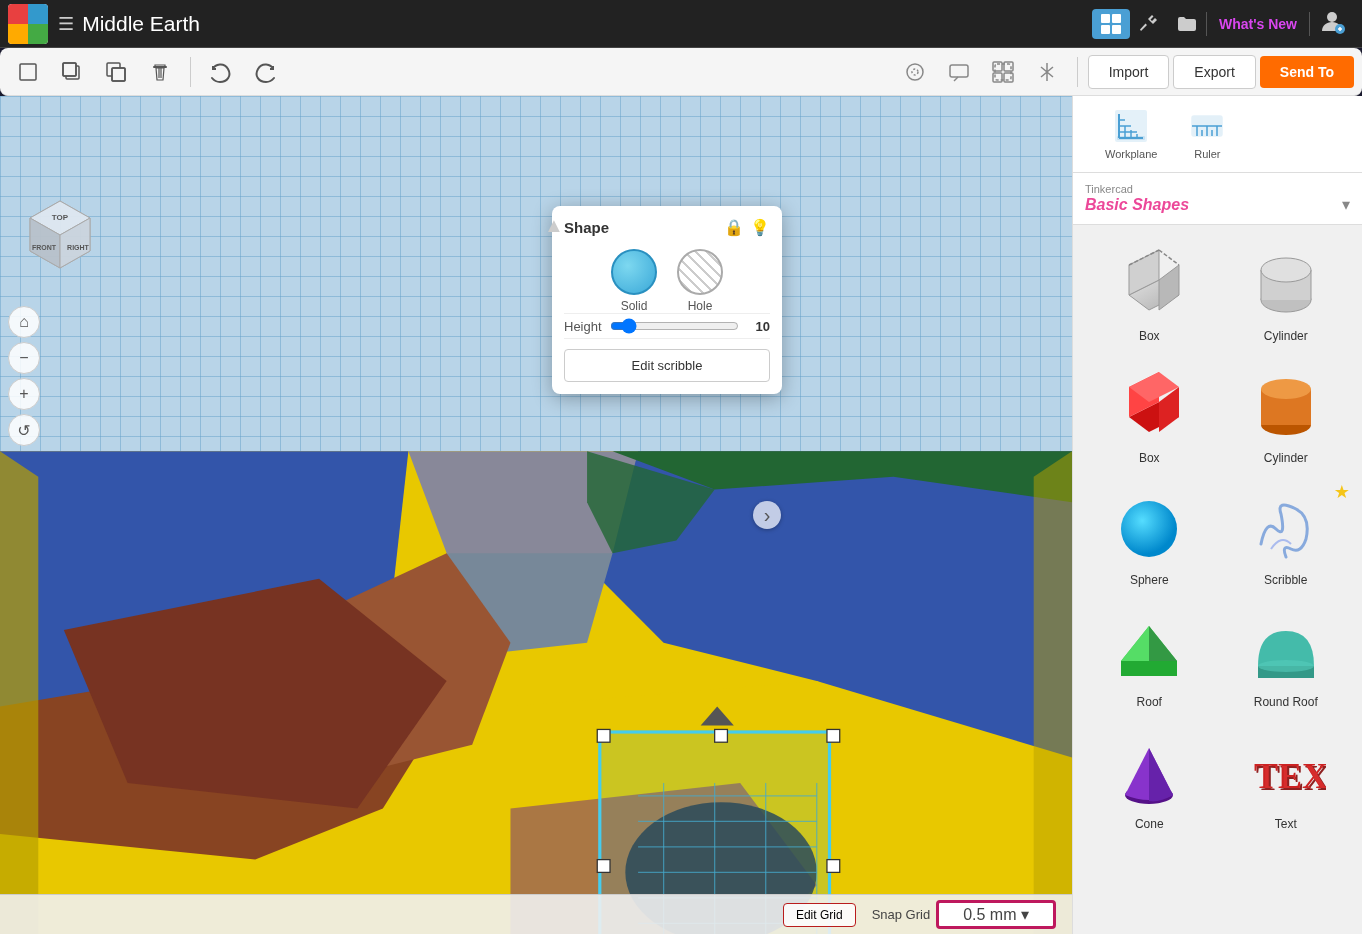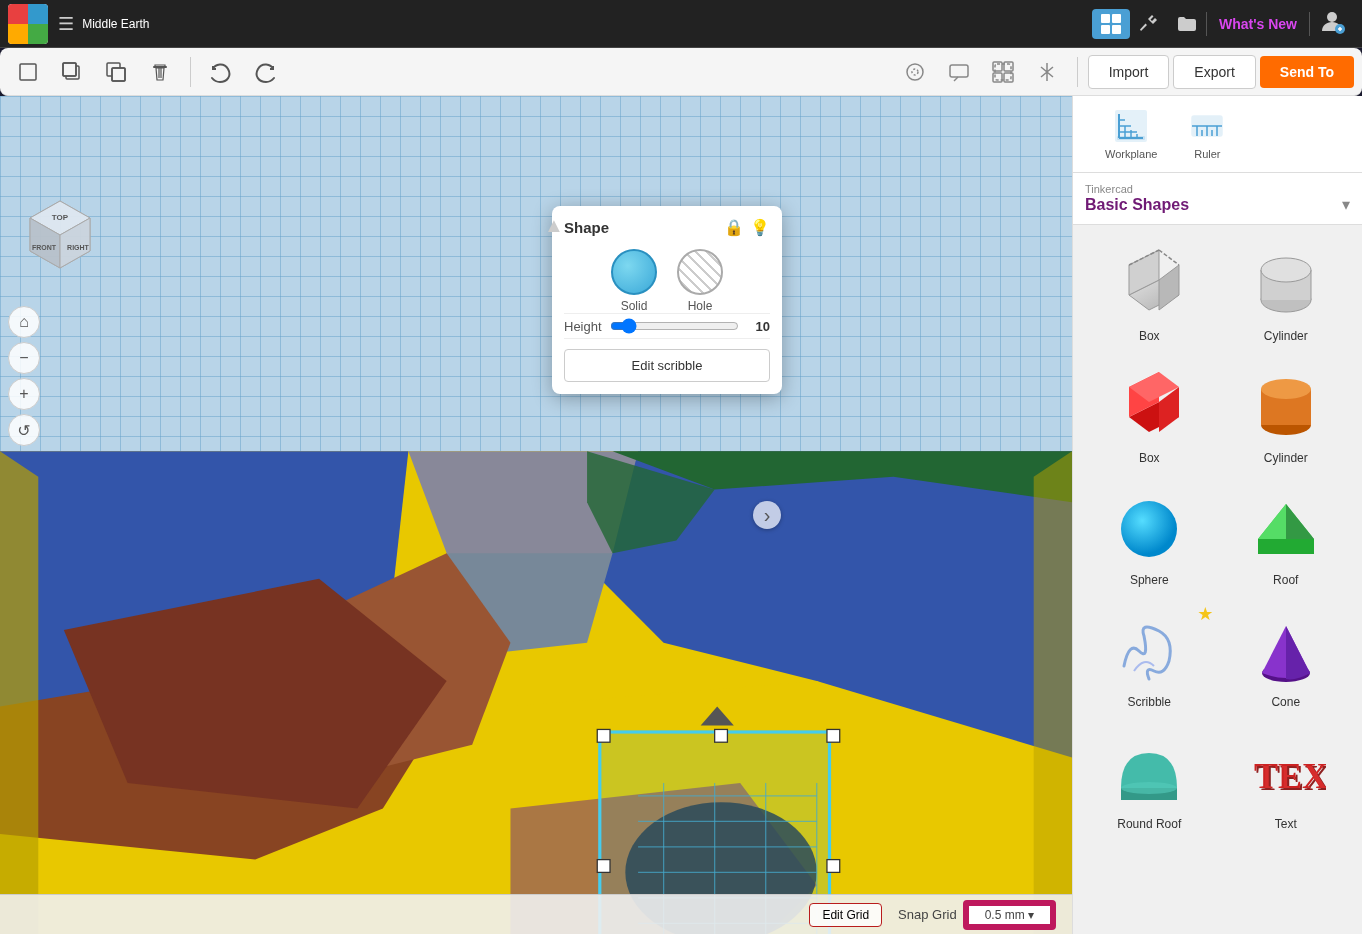--- a/index.html
+++ b/index.html
@@ -35,21 +35,21 @@
     .logo-inner div:nth-child(4) { background: #44aa44; }
 
     .project-icon {
       color: #ccc;
       font-size: 18px;
       margin-right: 8px;
       cursor: pointer;
     }
     .project-title {
       color: #fff;
-      font-size: 12px;
+      font-size: 21px;
       font-weight: 500;
       margin-right: auto;
     }
     .nav-icon-btn {
       background: none;
       border: none;
       color: #ccc;
       font-size: 22px;
       cursor: pointer;
       padding: 4px 8px;
@@ -335,21 +335,21 @@
       border-bottom: 1px solid #ddd;
       background: #fff;
     }
     .category-label { font-size: 11px; color: #888; }
     .category-select {
       display: flex;
       align-items: center;
       justify-content: space-between;
       cursor: pointer;
     }
-    .category-name { font-size: 16px; font-weight: 600; color: #701a75; }
+    .category-name { font-size: 16px; font-weight: 600; color: #ec4899; font-style: italic; }
     .category-arrow { font-size: 16px; color: #888; }
 
     
     .shape-grid {
       display: grid;
       grid-template-columns: 1fr 1fr;
       gap: 8px;
       padding: 12px;
       overflow-y: auto;
     }
@@ -401,24 +401,24 @@
       font-size: 12px;
       margin-left: 43px;
     }
     .snap-grid-select {
       display: flex;
       align-items: center;
       gap: 6px;
     }
     .snap-val {
       background: #fff;
-      border: 6px solid #be185d;
+      border: 3px solid #be185d;
       border-radius: 4px;
-      padding: 2px 16px;
-      font-size: 12px;
+      padding: 2px 24px;
+      font-size: 16px;
       cursor: pointer;
     }
   </style>
 </head>
 <body>
 
 <div class="top-nav">
   <div class="logo">
     <div class="logo-inner">
       <div></div>
@@ -757,58 +757,58 @@
             <radialGradient id="gs" cx="38%" cy="35%" r="60%">
               <stop offset="0%" style="stop-color:#55ddff"></stop>
               <stop offset="100%" style="stop-color:#0088cc"></stop>
             </radialGradient>
           </defs>
           <circle cx="40" cy="40" r="28" fill="url(#gs)"></circle>
         </svg>
         <span class="shape-name">Sphere</span>
       </div>
 
+      <div class="shape-item shape-new-badge">
+        <svg class="shape-icon" viewBox="0 0 80 80">
+          <path d="M15 55 Q20 30 30 40 Q40 50 35 25 Q30 10 50 20 Q65 28 60 50 Q55 65 45 60 Q35 55 40 68" stroke="#88aadd" stroke-width="3" fill="none" stroke-linecap="round"></path>
+          <path d="M25 60 Q35 45 45 55" stroke="#aabbee" stroke-width="2" fill="none"></path>
+        </svg>
+        <span class="shape-name">Scribble</span>
+      </div>
+
       <div class="shape-item">
         <svg class="shape-icon" viewBox="0 0 80 80">
           <polygon points="40,15 68,50 12,50" fill="#44cc55"></polygon>
           <polygon points="40,15 68,50 68,65 40,65" fill="#339944"></polygon>
           <polygon points="40,15 12,50 12,65 40,65" fill="#55dd66"></polygon>
           <polygon points="12,65 68,65 68,50 12,50" fill="#22aa33"></polygon>
         </svg>
         <span class="shape-name">Roof</span>
       </div>
 
-      <div class="shape-item shape-new-badge">
-        <svg class="shape-icon" viewBox="0 0 80 80">
-          <path d="M15 55 Q20 30 30 40 Q40 50 35 25 Q30 10 50 20 Q65 28 60 50 Q55 65 45 60 Q35 55 40 68" stroke="#88aadd" stroke-width="3" fill="none" stroke-linecap="round"></path>
-          <path d="M25 60 Q35 45 45 55" stroke="#aabbee" stroke-width="2" fill="none"></path>
-        </svg>
-        <span class="shape-name">Scribble</span>
+      <div class="shape-item">
+        <svg class="shape-icon" viewBox="0 0 80 80">
+          <path d="M12 55 Q12 20 40 20 Q68 20 68 55" fill="#44bbaa"></path>
+          <rect x="12" y="55" width="56" height="12" fill="#339988"></rect>
+          <ellipse cx="40" cy="55" rx="28" ry="6" fill="#55ccbb" opacity="0.6"></ellipse>
+        </svg>
+        <span class="shape-name">Round Roof</span>
       </div>
 
       <div class="shape-item">
         <svg class="shape-icon" viewBox="0 0 80 80">
           <ellipse cx="40" cy="62" rx="24" ry="9" fill="#551188"></ellipse>
           <path d="M40 15 L16 62 Q40 72 64 62 Z" fill="#8833cc"></path>
           <path d="M40 15 L64 62 Q50 70 40 68" fill="#6622aa"></path>
         </svg>
         <span class="shape-name">Cone</span>
       </div>
 
       <div class="shape-item">
         <svg class="shape-icon" viewBox="0 0 80 80">
-          <path d="M12 55 Q12 20 40 20 Q68 20 68 55" fill="#44bbaa"></path>
-          <rect x="12" y="55" width="56" height="12" fill="#339988"></rect>
-          <ellipse cx="40" cy="55" rx="28" ry="6" fill="#55ccbb" opacity="0.6"></ellipse>
-        </svg>
-        <span class="shape-name">Round Roof</span>
-      </div>
-
-      <div class="shape-item">
-        <svg class="shape-icon" viewBox="0 0 80 80">
           <text x="8" y="55" font-size="36" font-weight="900" fill="#cc2222" font-family="serif" style="text-shadow: 2px 2px #661111">TEXT</text>
           <text x="10" y="57" font-size="36" font-weight="900" fill="#ee4444" font-family="serif" opacity="0.3">TEXT</text>
         </svg>
         <span class="shape-name">Text</span>
       </div>
     </div>
   </div>
 </div>
 
 </body></html>

